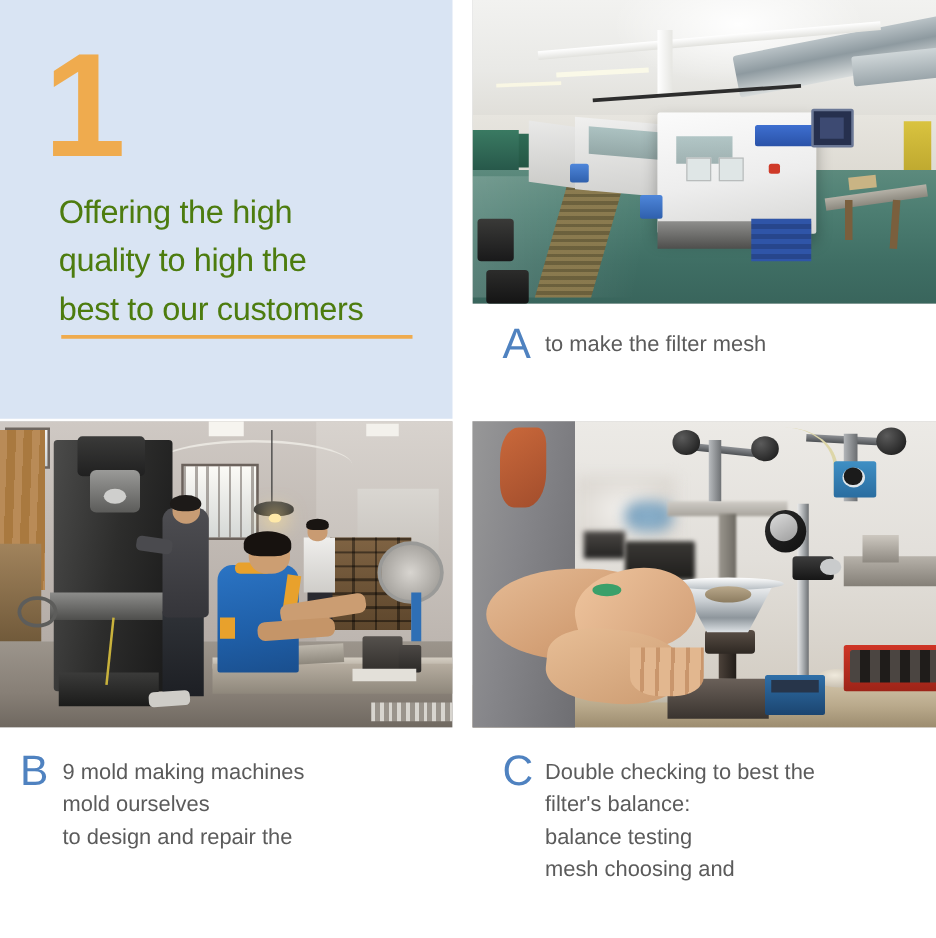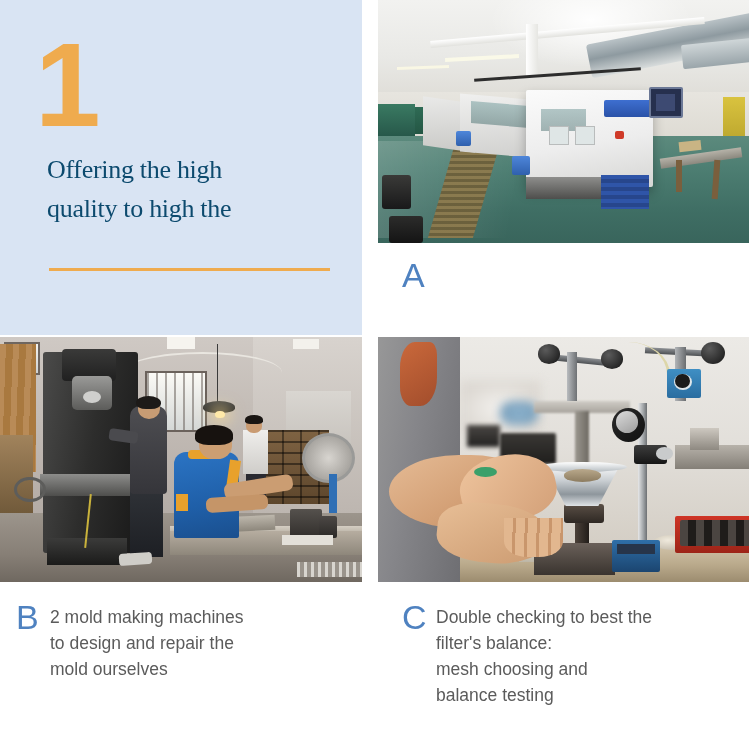--- a/index.html
+++ b/index.html
@@ -22,22 +22,22 @@
     position:absolute;left:35px;top:26px;
     font-size:118px;line-height:1;
     font-weight:700;
     color:#efab4e;
     font-family:"Liberation Sans", sans-serif;
     letter-spacing:-2px;
   }
   .intro-heading{
     position:absolute;left:47px;top:150px;width:296px;
     font-size:26px;line-height:39px;
-    color:#0c4a6e;
-    font-family:Liberation Serif, serif;
+    color:#4d7c0f;
+    font-family:Liberation Sans, sans-serif;
     font-weight:400;
     letter-spacing:-0.3px;
   }
   .intro-heading div{white-space:nowrap;}
   .intro-rule{
     position:absolute;left:49px;top:268px;width:281px;height:3px;
     background:#efab4e;
   }
 
   
@@ -308,20 +308,21 @@
 </head>
 <body>
 
 <div class="page">
 
   <div class="intro-panel">
     <div class="big-number">1</div>
     <div class="intro-heading">
       <div>Offering the high</div>
       <div>quality to high the</div>
+      <div>best to our customers</div>
     </div>
     <div class="intro-rule"></div>
   </div>
 
   <div class="photo" id="photo-a">
     <div class="scene">
       <div class="a-ceiling"></div>
       <div class="a-ceil-glow"></div>
       <div class="a-duct"></div>
       <div class="a-duct2"></div>
@@ -358,20 +359,21 @@
       <div class="a-tableleg2"></div>
       <div class="a-stool"></div>
       <div class="a-barrel"></div>
       <div class="a-barrel2"></div>
     </div>
   </div>
 
   <div class="caption" id="caption-a">
     <span class="letter">A</span>
     <span class="lines">
+      <div>to make the filter mesh</div>
     </span>
   </div>
 
   <div class="photo" id="photo-b">
     <div class="scene">
       <div class="b-wall"></div>
       <div class="b-wall-right"></div>
       <div class="b-wall-panel"></div>
       <div class="b-winTop"></div>
       <div class="b-winTop2"></div>
@@ -478,29 +480,29 @@
       <div class="c-hand1"></div>
       <div class="c-bracelet"></div>
       <div class="c-hand2"></div>
       <div class="c-fingers"></div>
     </div>
   </div>
 
   <div class="caption" id="caption-b">
     <span class="letter">B</span>
     <span class="lines">
-      <div>2 mold making machines</div>
+      <div>9 mold making machines</div>
+      <div>mold ourselves</div>
       <div>to design and repair the</div>
-      <div>mold ourselves</div>
     </span>
   </div>
 
   <div class="caption" id="caption-c">
     <span class="letter">C</span>
     <span class="lines">
       <div>Double checking to best the</div>
       <div>filter's balance:</div>
+      <div>balance testing</div>
       <div>mesh choosing and</div>
-      <div>balance testing</div>
     </span>
   </div>
 
 </div>
 
 </body></html>

